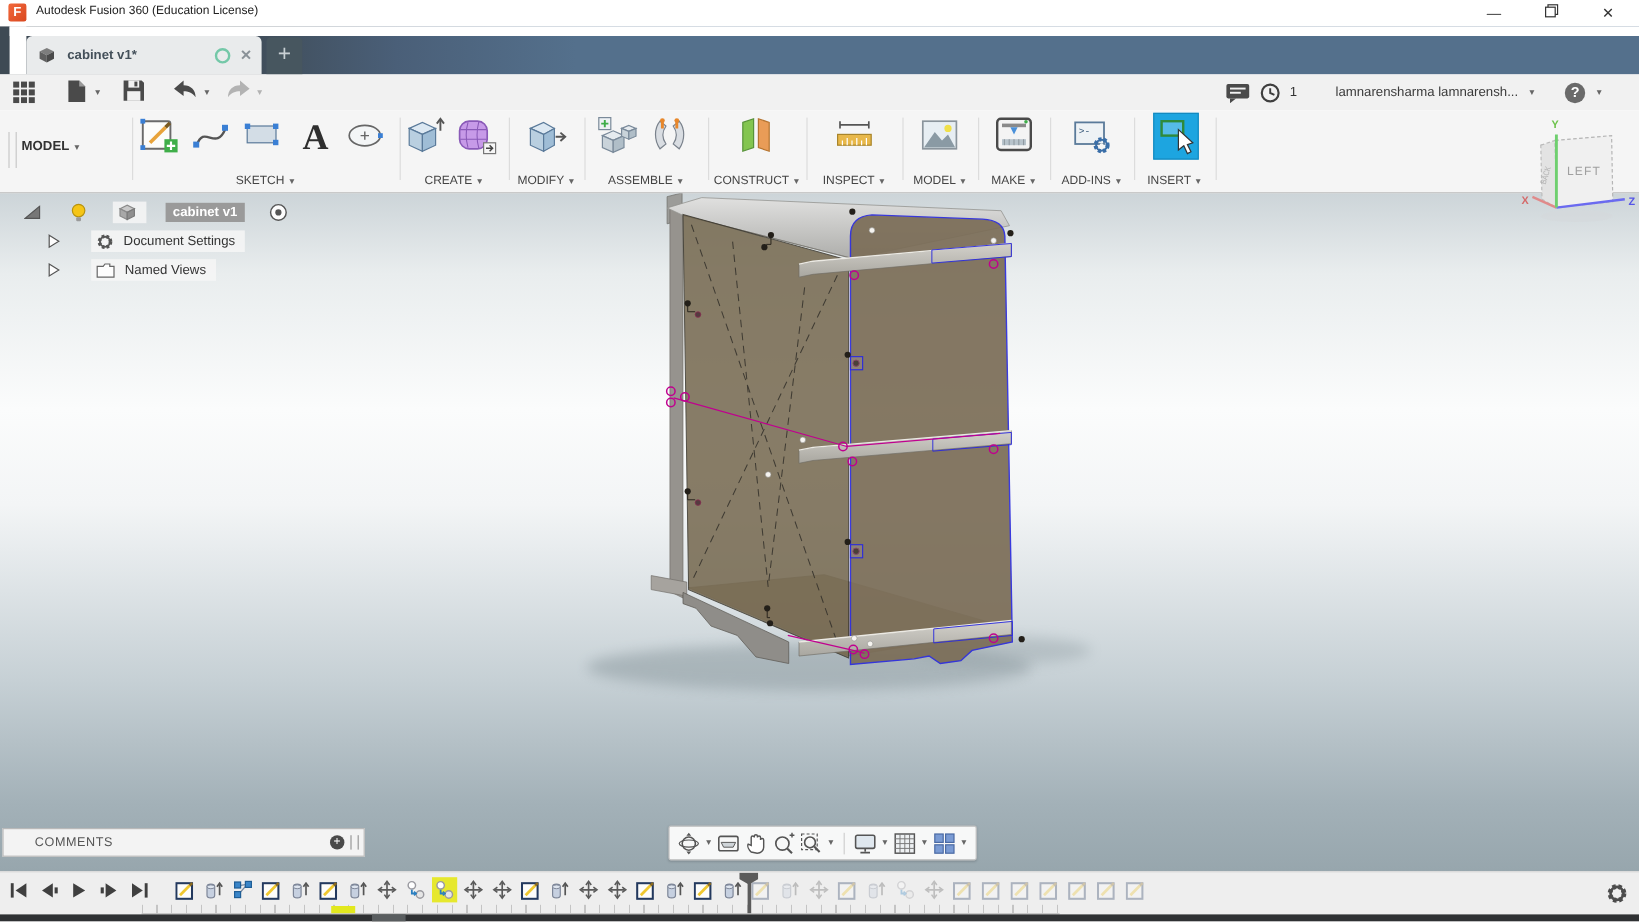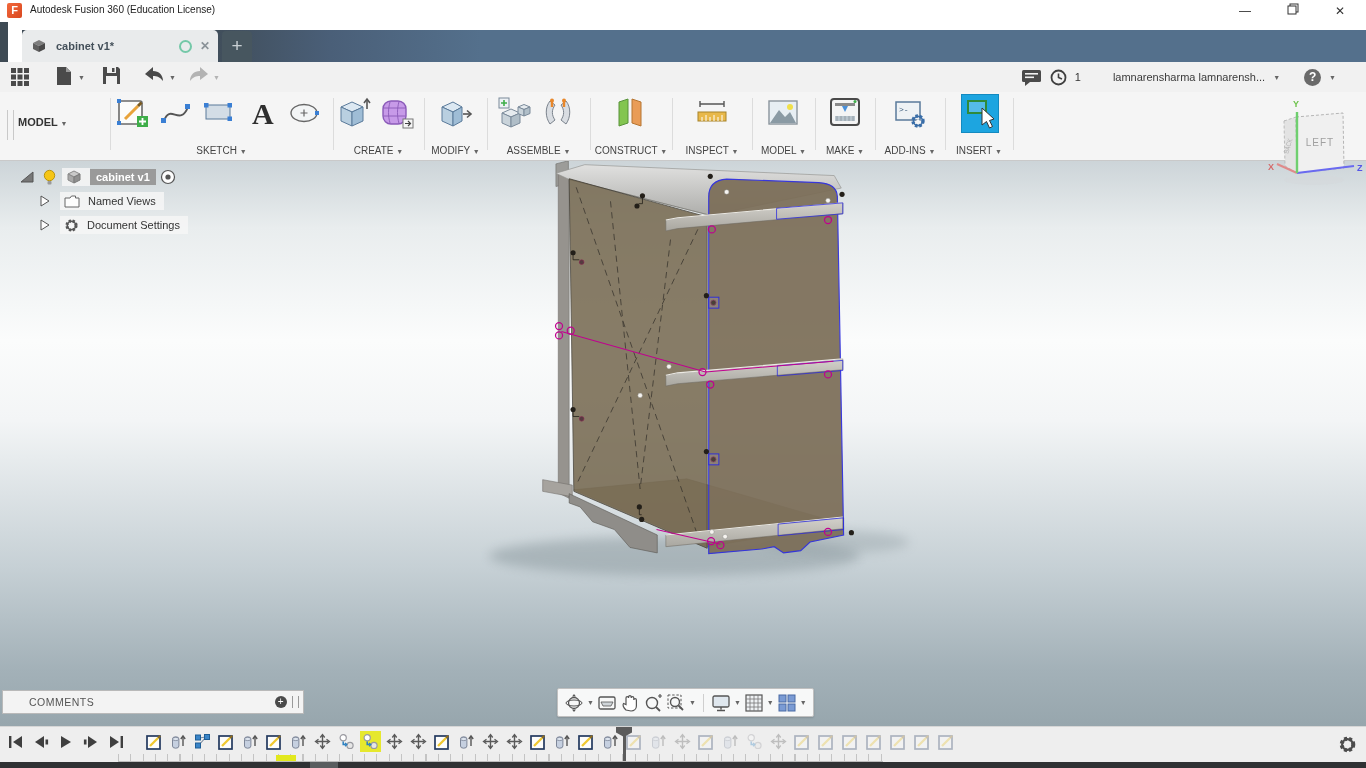--- a/index.html
+++ b/index.html
@@ -42,21 +42,21 @@
   .vgrip{top:18px;width:5px;height:30px;border-left:1px solid #c9c9c9;border-right:1px solid #c9c9c9;}
   #select-tile{position:absolute;top:2px;width:36px;height:37px;background:#1da5e0;border:1px solid #148ac0;}
   
   #canvas{left:0;top:160px;width:1366px;height:566px;
     background:linear-gradient(180deg,#ccd4d8 0%,#e9edee 12%,#fbfcfc 32%,#f3f5f6 46%,#c6d0d5 72%,#a3b1b8 90%,#97a6ad 100%);}
   
   #browser{left:2px;top:158px;width:302px;}
   .panelhead{height:22px;background:#f3f3f3;border:1px solid #b9b9b9;display:flex;align-items:center;font-size:10.5px;color:#555;letter-spacing:.5px;}
   .panelhead .grip{width:5px;height:12px;border-left:1px solid #999;border-right:1px solid #999;margin:0 4px 0 5px;}
   .crcl{width:12px;height:12px;border-radius:50%;background:#4a4a4a;color:#fff;font-size:10px;line-height:11px;text-align:center;margin-left:auto;}
-  .brow{height:24px;display:flex;align-items:center;font-size:11px;color:#333;}
+  .brow{height:24px;display:flex;align-items:center;font-size:11px;color:#333;gap:16px;}
   .brow .bg{background:rgba(246,246,246,.85);display:flex;align-items:center;height:18px;padding:0 8px 0 4px;}
   .rootlabel{background:#9a9a9a;color:#fff;padding:2px 6px;font-weight:bold;}
   
   #comments{left:2px;top:690px;width:302px;}
   
   #viewcube{left:1262px;top:96px;width:104px;height:96px;}
   
   #navbar{left:557px;top:688px;height:27px;background:rgba(251,251,251,.96);border:1px solid #c0c0c0;
     border-radius:2px;box-shadow:0 1px 2px rgba(0,0,0,.15);display:flex;align-items:center;padding:0 6px;gap:3px;}
   #navbar svg{display:block;}
@@ -527,38 +527,38 @@
       <circle cx="8" cy="8" r="6.5" fill="#fdfdfd" stroke="#555" stroke-width="1.2"></circle>
         <circle cx="8" cy="8" r="2.6" fill="#555"></circle>
     </svg>
   </div>
 
   <div class="brow">
     <svg width="10" height="12" viewBox="0 0 10 12" style="margin-left:38px;">
       <polygon points="1,1 9,6 1,11" fill="#fdfdfd" stroke="#555"></polygon>
     </svg>
     <span class="bg" style="margin-left:10px;">
-      <svg width="16" height="13" viewBox="0 0 16 13" style="margin-right:8px;">
-        <path d="M1,3 h5 l1.5,-2 h4 v2 h3.5 v9 h-14 Z" fill="#fdfdfd" stroke="#666"></path>
-      </svg>
-      <span>Named Views</span>
-    </span>
-  </div>
-
-  <div class="brow">
-    <svg width="10" height="12" viewBox="0 0 10 12" style="margin-left:38px;">
-      <polygon points="1,1 9,6 1,11" fill="#fdfdfd" stroke="#555"></polygon>
-    </svg>
-    <span class="bg" style="margin-left:10px;">
       <svg width="15" height="15" viewBox="0 0 15 15" style="margin-right:8px;">
         <circle cx="7.5" cy="7.5" r="4.6" fill="none" stroke="#555" stroke-width="3" stroke-dasharray="2.1 1.6"></circle>
         <circle cx="7.5" cy="7.5" r="4.2" fill="none" stroke="#555" stroke-width="1.6"></circle>
         <circle cx="7.5" cy="7.5" r="1.6" fill="#f6f6f6"></circle>
       </svg>
       <span>Document Settings</span>
+    </span>
+  </div>
+
+  <div class="brow">
+    <svg width="10" height="12" viewBox="0 0 10 12" style="margin-left:38px;">
+      <polygon points="1,1 9,6 1,11" fill="#fdfdfd" stroke="#555"></polygon>
+    </svg>
+    <span class="bg" style="margin-left:10px;">
+      <svg width="16" height="13" viewBox="0 0 16 13" style="margin-right:8px;">
+        <path d="M1,3 h5 l1.5,-2 h4 v2 h3.5 v9 h-14 Z" fill="#fdfdfd" stroke="#666"></path>
+      </svg>
+      <span>Named Views</span>
     </span>
   </div>
 
 
 
 </div>
 
 <div id="comments" class="abs">
   <div class="panelhead">
     <span style="margin-left:26px;">COMMENTS</span>

